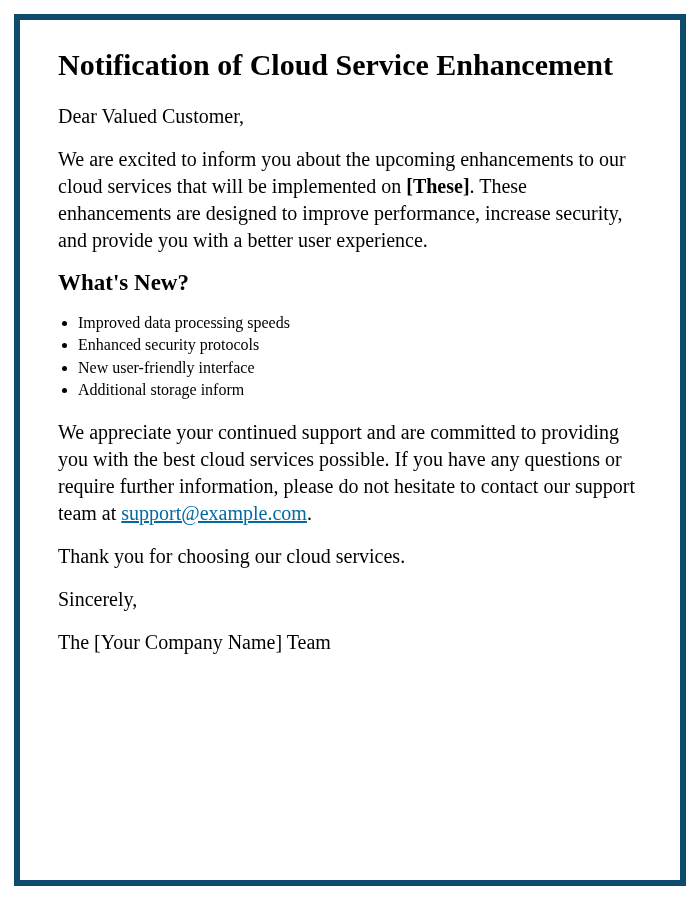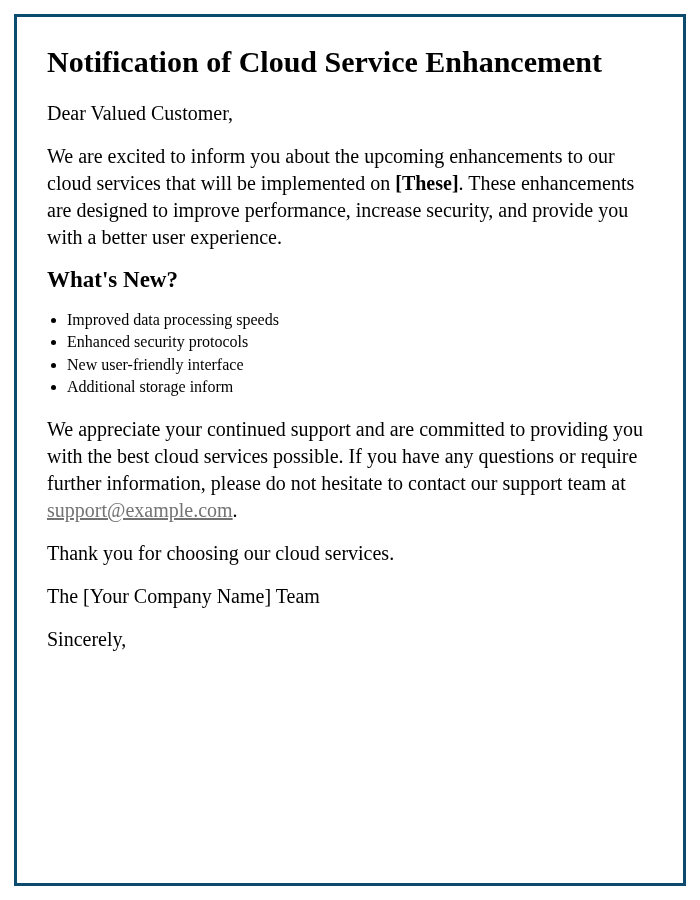--- a/index.html
+++ b/index.html
@@ -8,24 +8,24 @@
       box-sizing: border-box;
     }
     body {
       font-family: "Times New Roman", Times, serif;
       background: #ffffff;
       width: 700px;
       height: 900px;
       padding: 14px;
     }
     .document {
-      border: 3px solid #0c4a6e;
+      border: 6px solid #0c4a6e;
       width: 100%;
       height: 100%;
-      padding: 28px 30px;
+      padding: 28px 38px;
     }
     h1 {
       font-size: 30px;
       font-weight: bold;
       margin-bottom: 20px;
       line-height: 1.15;
     }
     h2 {
       font-size: 23px;
       font-weight: bold;
@@ -40,21 +40,21 @@
     ul {
       margin-left: 20px;
       margin-bottom: 18px;
     }
     li {
       font-size: 16px;
       line-height: 1.35;
       margin-bottom: 1px;
     }
     a {
-      color: #737373;
+      color: #0369a1;
       text-decoration: underline;
     }
     .bold {
       font-weight: bold;
     }
   </style>
 </head>
 <body>
 
 <div class="document">
@@ -74,16 +74,16 @@
     <li>New user-friendly interface</li>
     <li>Additional storage inform</li>
   </ul>
 
   <p>
     <span>We appreciate your continued support and are committed to providing you with the best cloud services possible. If you have any questions or require further information, please do not hesitate to contact our support team at </span><a href="#">support@example.com</a><span>.</span>
   </p>
 
   <p>Thank you for choosing our cloud services.</p>
 
+  <p>Sincerely,</p>
+
   <p>The [Your Company Name] Team</p>
-
-  <p>Sincerely,</p>
 </div>
 
 </body></html>

